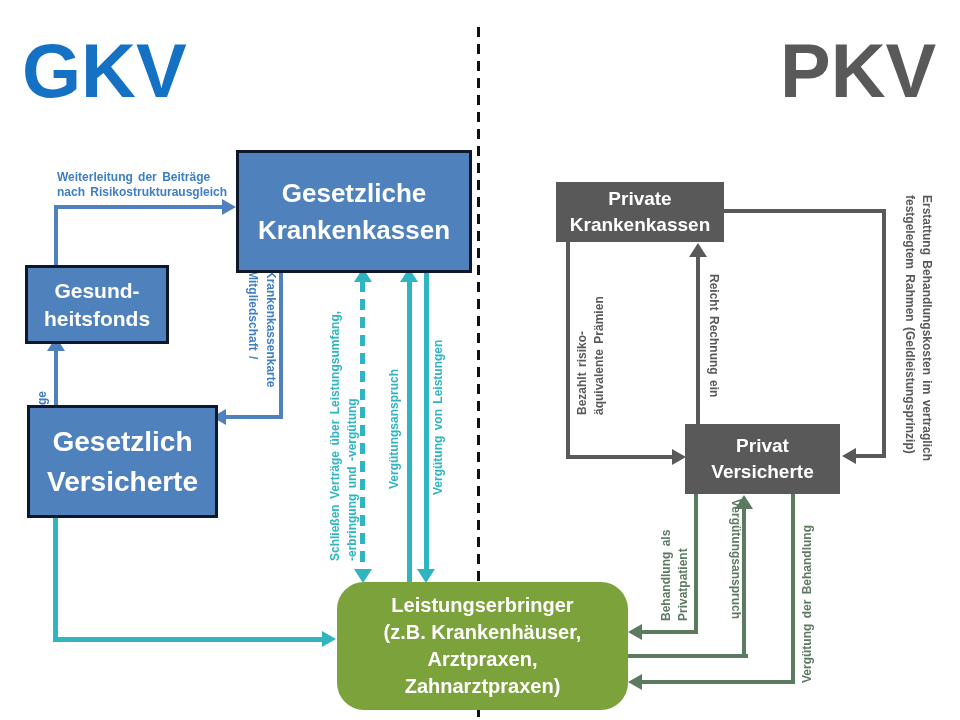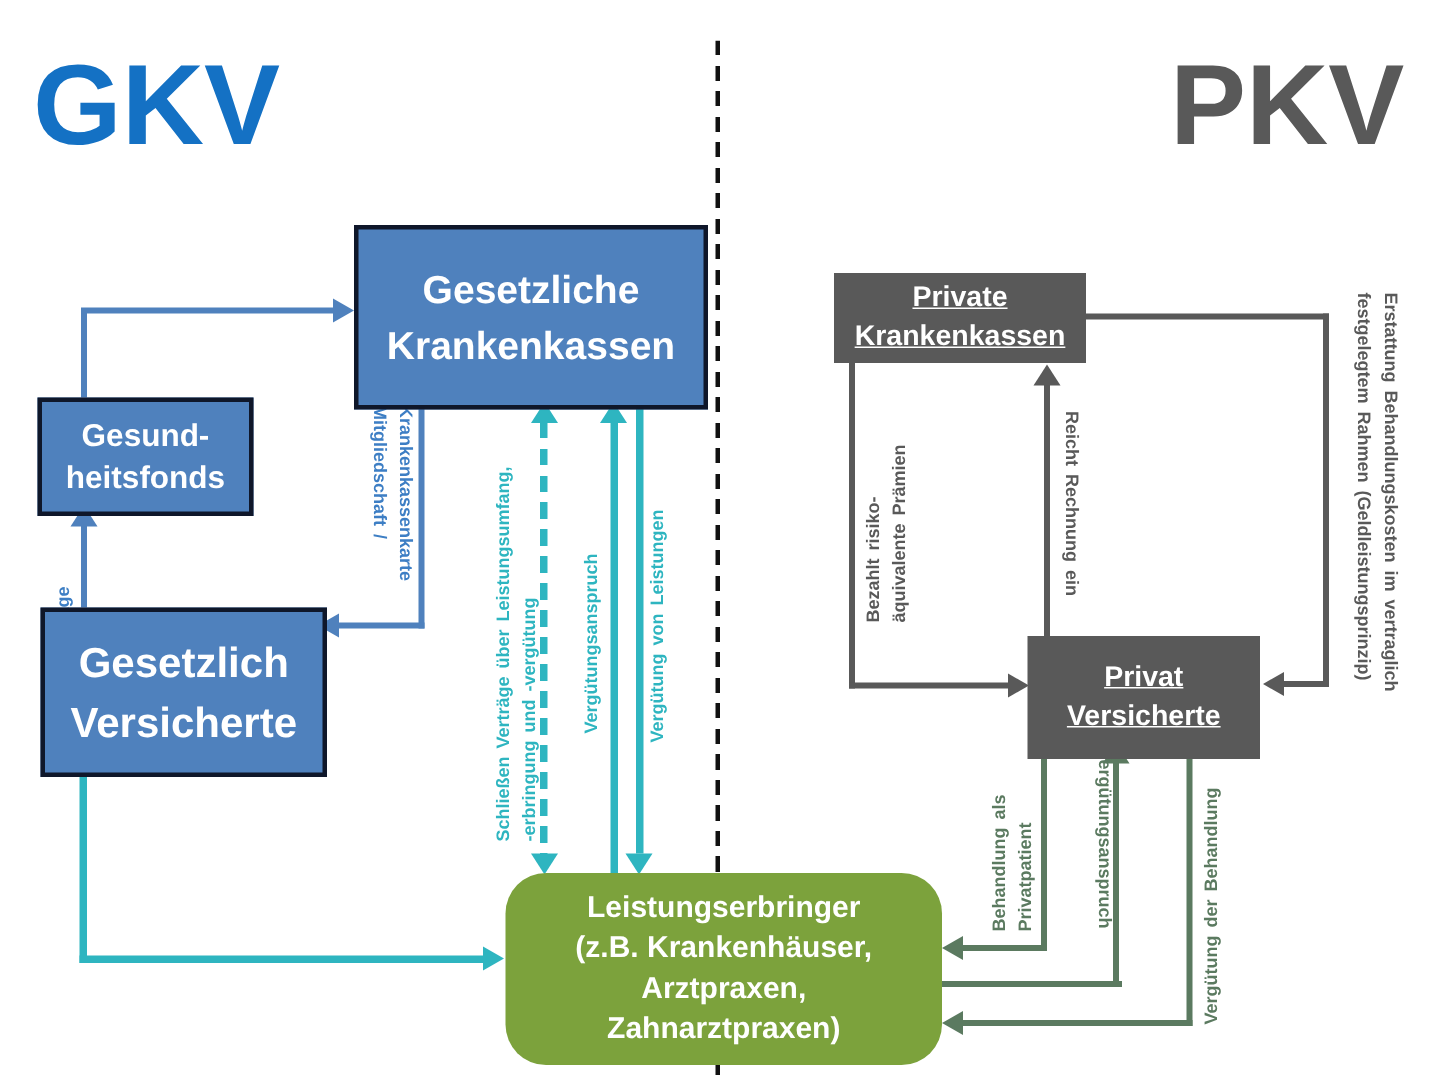--- a/index.html
+++ b/index.html
@@ -2,21 +2,21 @@
 <html><head>
 <meta charset="utf-8">
 <style>
   html,body{margin:0;padding:0;background:#fff;}
   #canvas{position:relative;width:960px;height:720px;overflow:hidden;background:#fff;
           font-family:"Liberation Sans",sans-serif;font-weight:bold;margin-top:27px;}
   .ttl{position:absolute;font-size:76px;font-weight:bold;line-height:1;letter-spacing:0;}
   .bx{position:absolute;display:flex;align-items:center;justify-content:center;text-align:center;
       color:#fff;font-weight:bold;white-space:pre-line;z-index:2;}
   .bx-blue{background:#4f81bd;border:3px solid #0f172a;}
-  .bx-gray{background:#595959;text-decoration:underline;}
+  .bx-gray{background:#595959;}
   .bx-green{background:#7ca23c;}
   .lbl{position:absolute;font-size:12px;font-weight:bold;white-space:pre;line-height:1.45;
        word-spacing:2px;z-index:1;}
   .vup{writing-mode:vertical-rl;transform:rotate(180deg);}
   .vdn{writing-mode:vertical-lr;}
   .vdnrl{writing-mode:vertical-rl;}
   .seg{position:absolute;background:currentColor;z-index:1;}
   .seg-dash{position:absolute;z-index:1;
     background:repeating-linear-gradient(to bottom,currentColor 0 11px,transparent 11px 18px);}
   .ah{position:absolute;width:0;height:0;border-style:solid;border-color:transparent;z-index:1;}
@@ -48,28 +48,30 @@
 heitsfonds</div>
   <div class="bx bx-blue" style="left:27px;top:378px;width:185px;height:107px;font-size:28px;line-height:1.4;">Gesetzlich
 Versicherte</div>
   <div class="bx bx-green" style="left:337px;top:555px;width:291px;height:128px;font-size:20px;line-height:1.35;border-radius:27px;">Leistungserbringer
 (z.B. Krankenhäuser,
 Arztpraxen,
 Zahnarztpraxen)</div>
 
   <div class="bx bx-gray" style="left:556px;top:155px;width:168px;height:60px;font-size:19px;line-height:1.35;">Private
 Krankenkassen</div>
-  <div class="bx bx-gray" style="left:685px;top:397px;width:155px;height:82px;font-size:19px;line-height:1.35;">Privat
+  <div class="bx bx-gray" style="left:685px;top:397px;width:155px;height:70px;font-size:19px;line-height:1.35;">Privat
 Versicherte</div>
 
   <div class="c-blue">
     <div class="seg" style="left:54px;top:180px;width:4px;height:58px;"></div>
     <div class="seg" style="left:54px;top:178px;width:170px;height:4px;"></div>
     <div class="ah ah-right" style="left:222px;top:172px;"></div>
   </div>
+  <div class="lbl c-bluetxt" style="left:57px;top:143px;line-height:1.25;">Weiterleitung der Beiträge
+nach Risikostrukturausgleich</div>
 
   <div class="c-blue">
     <div class="seg" style="left:54px;top:322px;width:4px;height:56px;"></div>
     <div class="ah ah-up" style="left:47px;top:310px;"></div>
   </div>
   <div class="lbl vup c-bluetxt" style="left:34px;top:318px;width:18px;height:94px;">Beiträge</div>
 
   <div class="c-blue">
     <div class="seg" style="left:279px;top:240px;width:4px;height:152px;"></div>
     <div class="seg" style="left:224px;top:388px;width:59px;height:4px;"></div>

